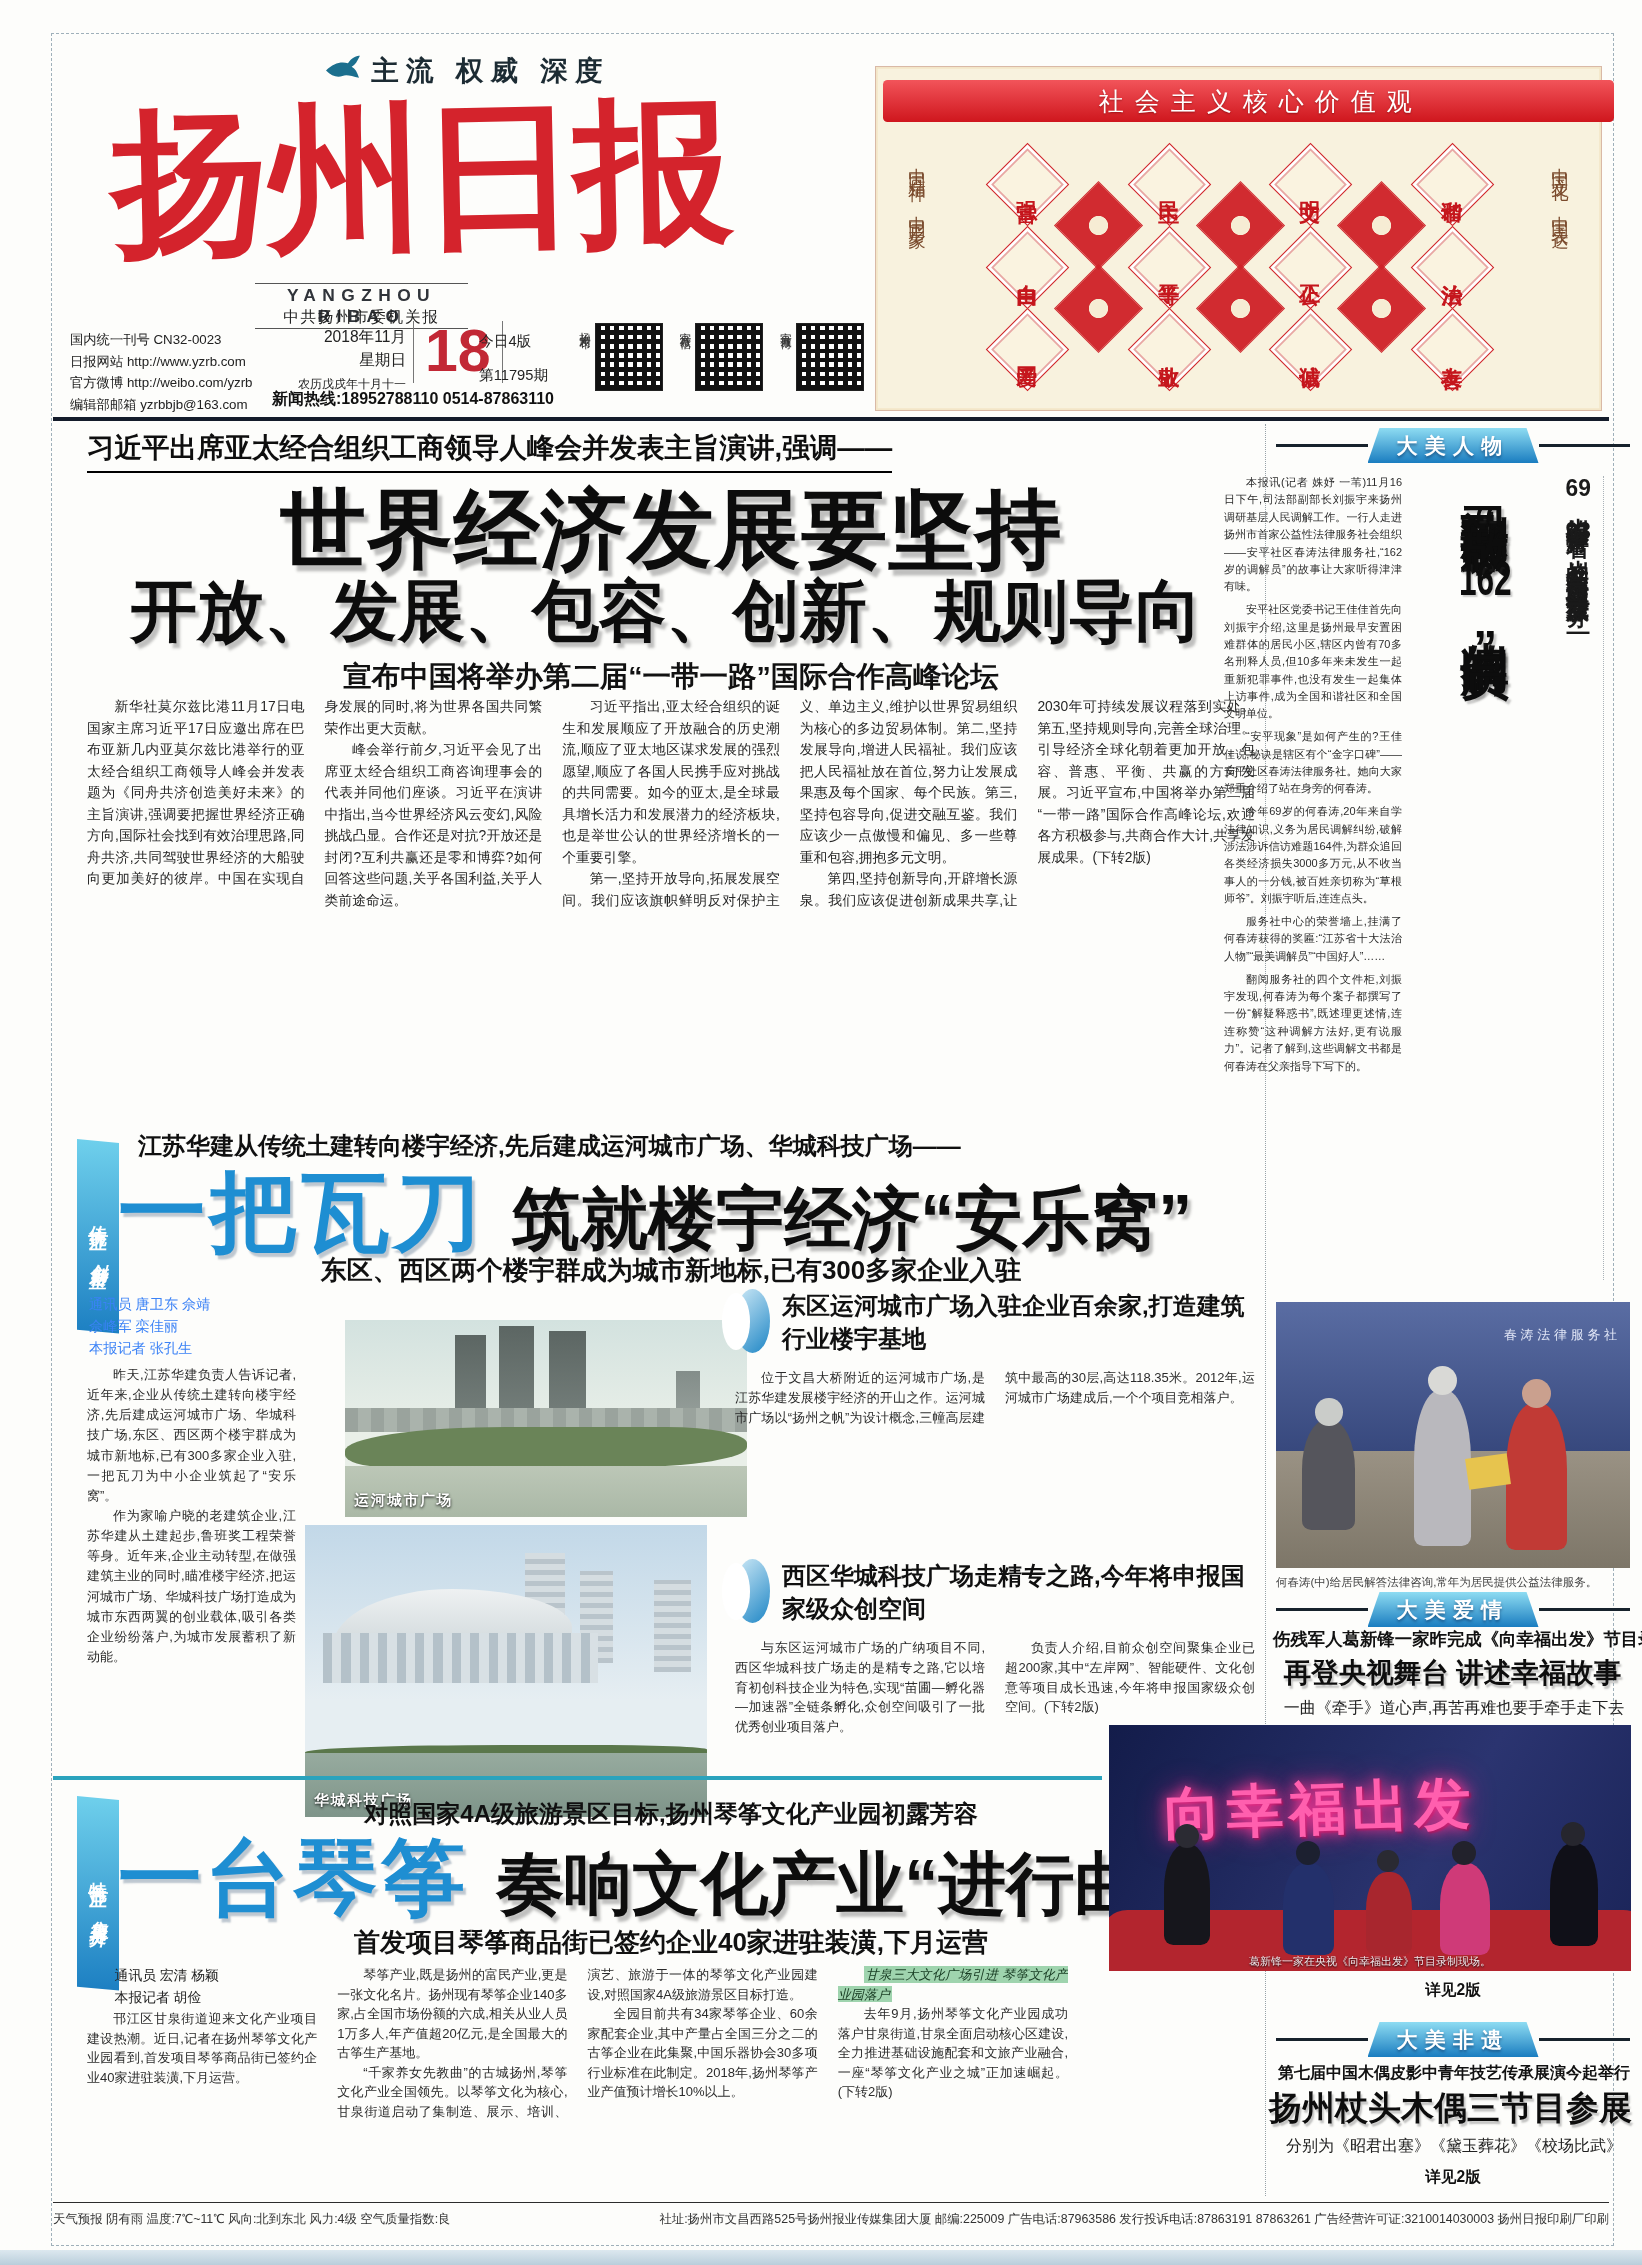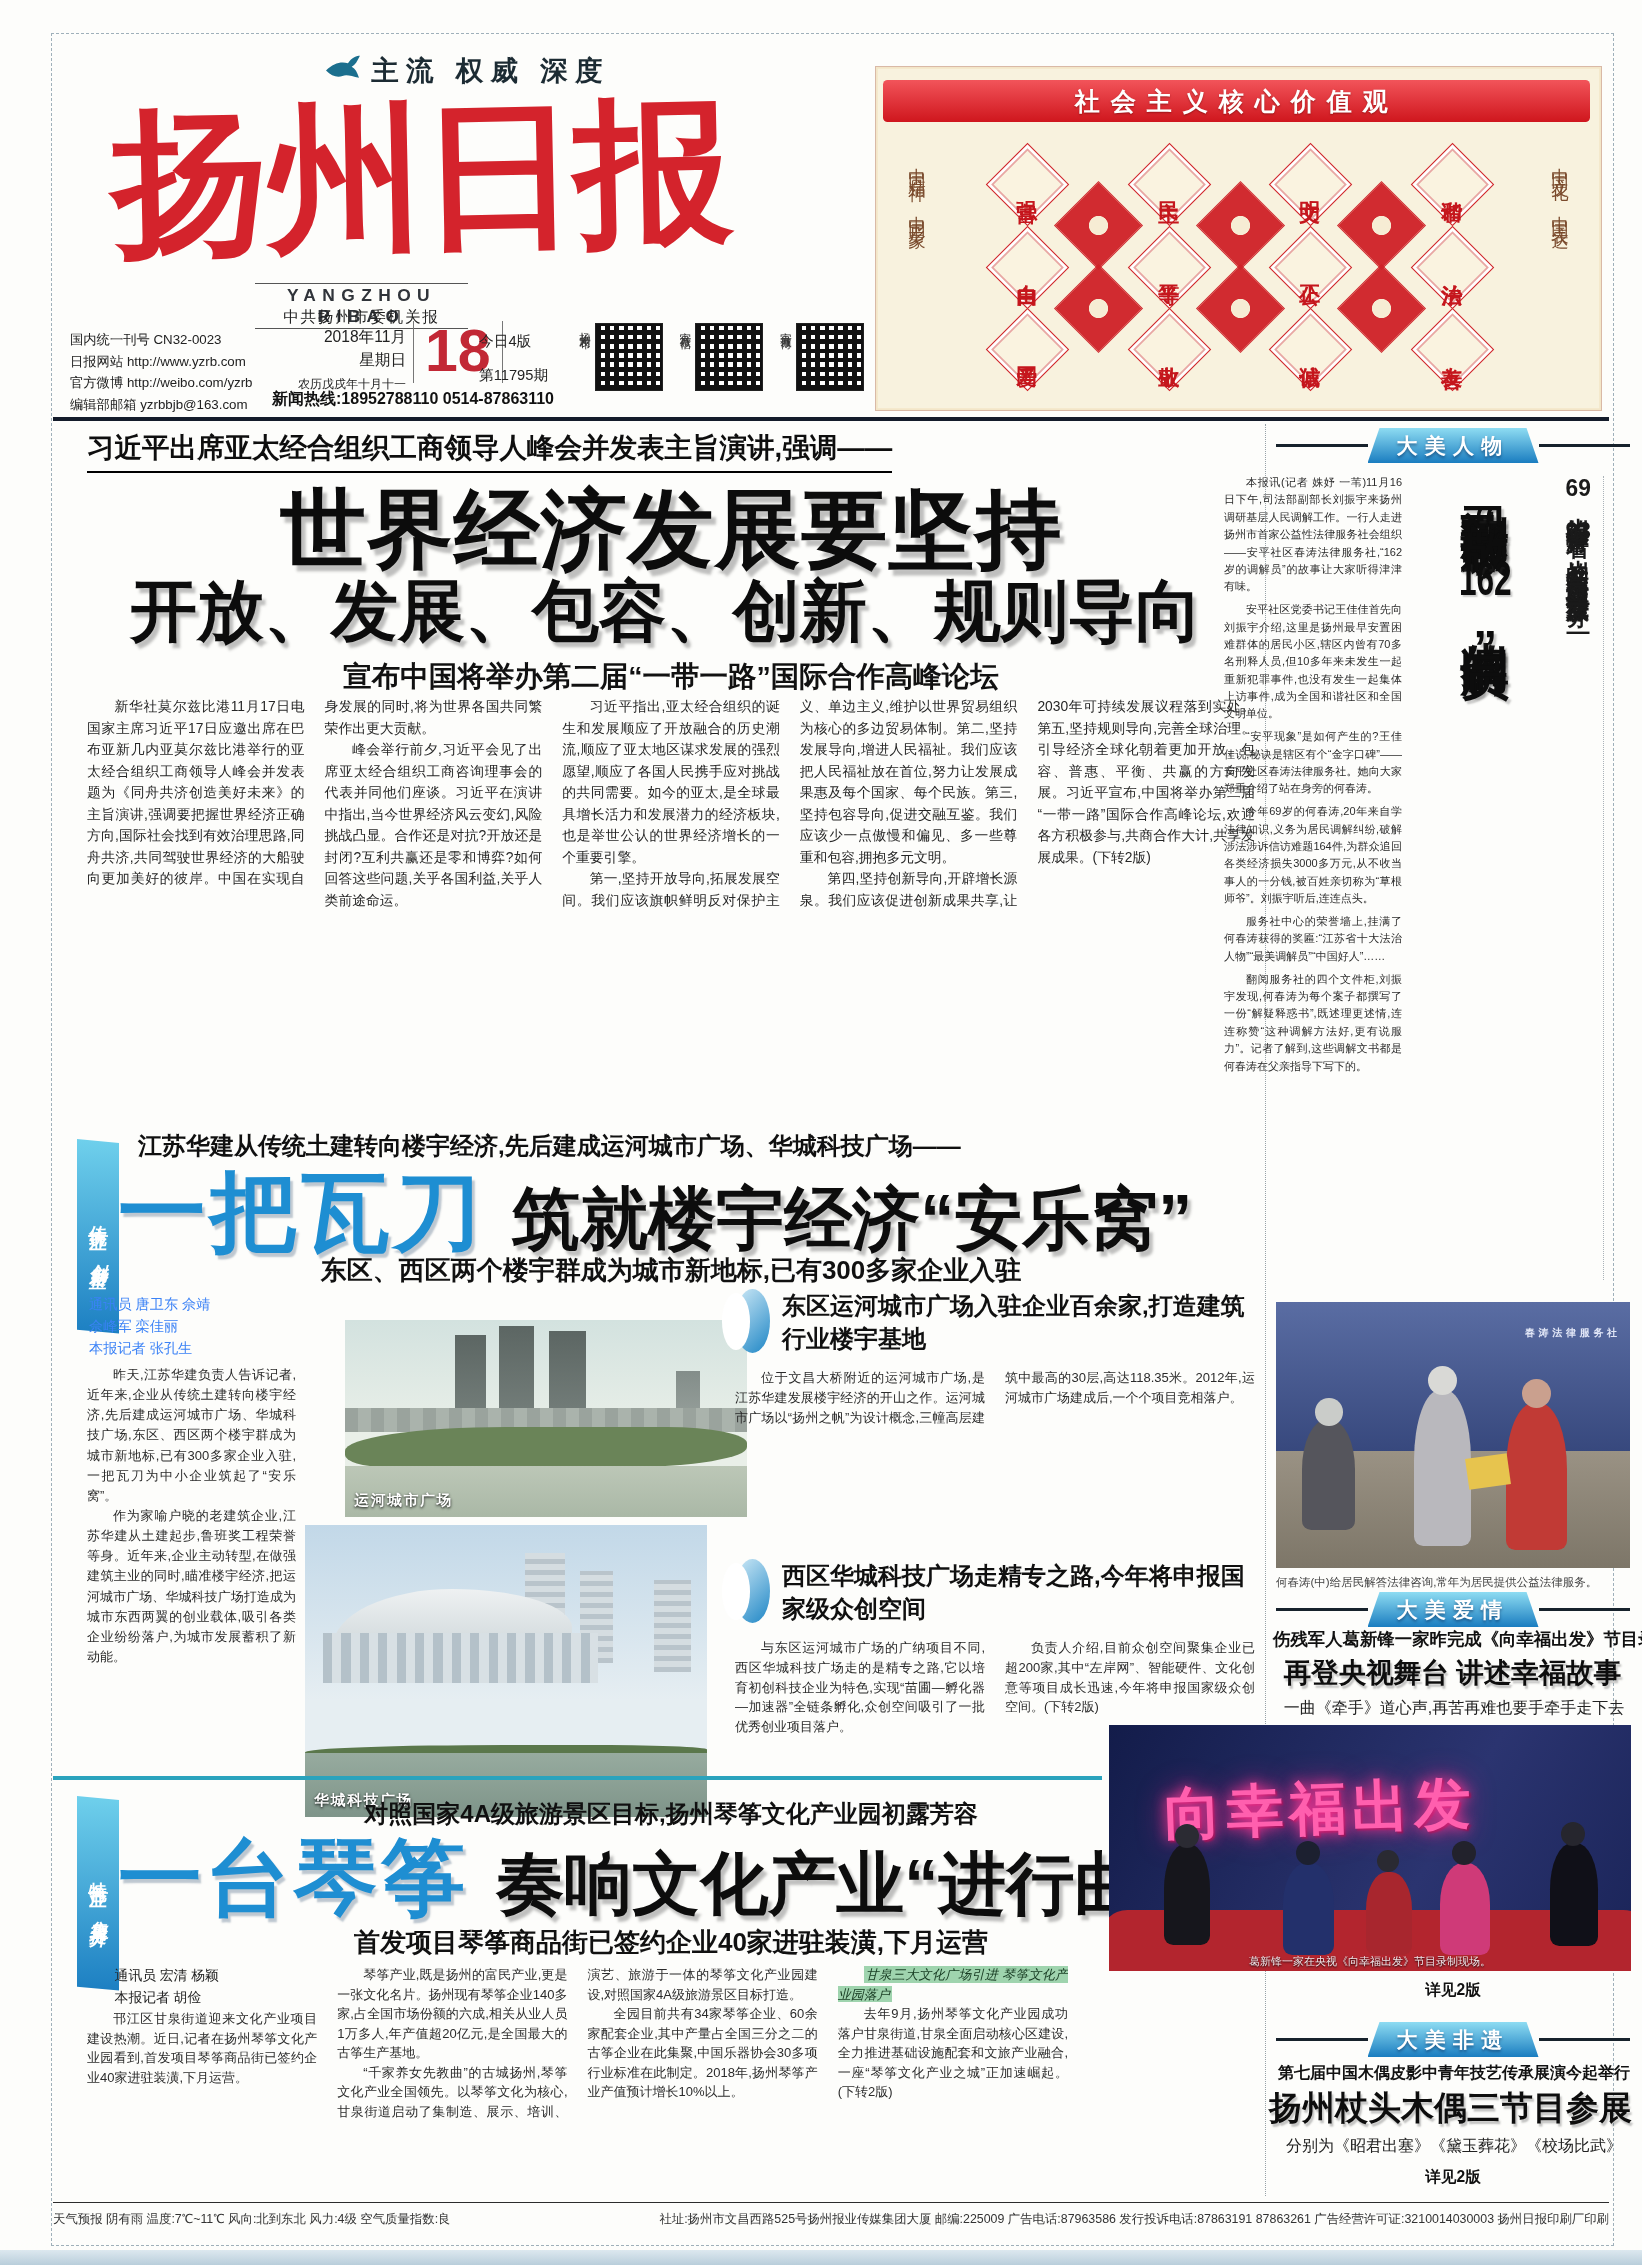--- a/index.html
+++ b/index.html
@@ -24,21 +24,21 @@
   .issuegroup .i1{margin-bottom:14.7px;}
   .hotline{left:272px;top:389px;font-size:16px;font-weight:bold;color:#111;white-space:nowrap;}
   .qr-group{left:577px;top:323px;display:flex;gap:14.7px;}
   .qr-item{display:flex;gap:2.8px;}
   .qr-label{writing-mode:vertical-rl;text-orientation:upright;font-size:11.5px;color:#333;height:66px;letter-spacing:1.8px;}
   .qr{width:66px;height:66px;border:1.8px solid #222;background:
     repeating-linear-gradient(0deg,#111 0 4.6px,transparent 4.6px 9.2px),
     repeating-linear-gradient(90deg,#111 0 4.6px,#fff 4.6px 9.2px);}
   
   .values-box{left:875px;top:66px;width:725px;height:343px;background:#f8f2de;border:1.8px solid #d9b9a6;box-shadow:inset 0 0 0 1.8px #f3e6c8;}
-  .vb-banner{position:absolute;left:7.3px;top:13px;width:707px;height:42px;background:linear-gradient(#f2545a,#cf161d);border-radius:4.6px;color:#fff;font-size:25px;font-weight:bold;letter-spacing:11px;display:flex;align-items:center;justify-content:center;text-shadow:0 0.9px 1.8px rgba(90,0,0,.5);}
+  .vb-banner{position:absolute;left:7.3px;top:13px;width:707px;height:42px;background:linear-gradient(#f2545a,#cf161d);border-radius:4.6px;color:#fff;font-size:25px;font-weight:normal;letter-spacing:11px;display:flex;align-items:center;justify-content:center;text-shadow:0 0.9px 1.8px rgba(90,0,0,.5);padding-left:24px;}
   .vb-side{position:absolute;top:87px;height:234px;font-size:17.4px;color:#7a4a2c;letter-spacing:5.5px;writing-mode:vertical-rl;text-orientation:upright;}
   .vb-left{left:29px;} .vb-right{right:29px;}
   .vb-grid{position:absolute;left:80px;top:75px;width:566px;height:250px;}
   .vb-cell{position:absolute;width:57px;height:57px;background:#faf3e0;border:1.8px solid #cf2127;box-shadow:inset 0 0 0 2.8px #fff, inset 0 0 0 4.6px #e8a7a4;transform:rotate(45deg);display:flex;align-items:center;justify-content:center;}
   .vb-cell span{transform:rotate(-45deg);writing-mode:vertical-rl;text-orientation:upright;font-size:21px;font-weight:bold;color:#c5161d;line-height:1;}
   .vb-red{position:absolute;width:61px;height:61px;background:radial-gradient(circle at 50% 50%, #f6ecd4 0 9.2px, #cf2127 10px 100%);border:1.8px solid #cf2127;transform:rotate(45deg);opacity:.95;}
   .masthead-rule{left:53px;top:417px;width:1556px;height:3.7px;background:#141c2b;}
 
   
   .m-kicker{left:87px;top:430px;font-size:27.5px;font-weight:bold;color:#0e0e0e;border-bottom:2.8px solid #000;padding-bottom:4.6px;white-space:nowrap;}
@@ -53,21 +53,21 @@
   .badge-row{display:flex;align-items:center;width:354px;}
   .badge-row::before,.badge-row::after{content:"";flex:1;height:2.8px;background:#17222c;}
   .badge{min-width:171px;height:35px;background:linear-gradient(#8edcf2,#1a7dc0);clip-path:polygon(7% 0,93% 0,100% 100%,0 100%);display:flex;align-items:center;justify-content:center;color:#fff;font-size:21px;font-weight:bold;letter-spacing:7.3px;text-shadow:0 1.8px 2.8px rgba(0,20,60,.45);}
   .br-people{left:1276px;top:428px;} .br-love{left:1276px;top:1592px;} .br-heritage{left:1276px;top:2022px;}
   .pp-text{left:1224px;top:474px;width:178px;height:823px;font-size:11px;line-height:1.58;text-align:justify;color:#2b2b2b;overflow:hidden;}
   .pp-text p{margin:0 0 5.5px 0;text-indent:2em;}
   .pp-vh{left:1458px;top:468px;height:832px;writing-mode:vertical-rl;text-orientation:upright;font-size:48px;font-weight:900;letter-spacing:3.7px;color:#0d0d0d;line-height:1.1;text-shadow:2.8px 2.8px 1.8px rgba(60,60,60,.25);}
   .pp-vsub{left:1563px;top:476px;height:804px;writing-mode:vertical-rl;text-orientation:upright;font-size:23px;font-weight:bold;letter-spacing:2.8px;color:#1a1a1a;border-right:1.8px dotted #aab2b8;padding-right:9.2px;}
   .pp-photo{left:1276px;top:1302px;width:354px;height:266px;overflow:hidden;background:#8d8678;}
   .pp-wall{position:absolute;left:0;top:0;width:100%;height:58%;background:linear-gradient(#5a6da3,#36477c);}
-  .pp-sign{position:absolute;right:9.2px;top:24px;color:#eef2ff;font-size:10px;letter-spacing:3.7px;opacity:.92;font-weight:bold;}
+  .pp-sign{position:absolute;right:9.2px;top:24px;color:#eef2ff;font-size:13px;letter-spacing:3.7px;opacity:.92;font-weight:normal;}
   .pp-floor{position:absolute;left:0;bottom:0;width:100%;height:44%;background:linear-gradient(#9a9284,#7d7668);}
   .fig{position:absolute;border-radius:45% 45% 9.2px 9.2px;}
   .head{position:absolute;border-radius:50%;}
   .pp-caption{left:1276px;top:1574px;width:354px;font-size:11.5px;color:#444;line-height:1.4;}
   .lv-kicker{left:1273px;top:1627px;width:362px;text-align:center;font-size:17.4px;font-weight:bold;color:#111;white-space:nowrap;}
   .lv-headline{left:1269px;top:1655px;width:367px;text-align:center;font-size:27.5px;font-weight:900;color:#0d0d0d;text-shadow:1.8px 2.8px 1.8px rgba(60,60,60,.3);white-space:nowrap;}
   .lv-sub{left:1273px;top:1698px;width:362px;text-align:center;font-size:16px;color:#222;white-space:nowrap;}
   .lv-photo{left:1109px;top:1725px;width:522px;height:246px;overflow:hidden;background:linear-gradient(120deg,#131c4a,#2b3470 60%,#1a2458);z-index:5;}
   .lv-neon{position:absolute;left:55px;top:46px;font-size:57px;font-weight:900;color:#ff5fae;letter-spacing:5.5px;transform:rotate(-2deg);text-shadow:0 0 13px #ff3d9a,0 0 27.5px #d81b7c,1.8px 1.8px 1.8px #7b0a45;}
   .lv-sofa{position:absolute;left:-9.2px;bottom:0;width:551px;height:61px;background:#b3252e;border-radius:27.5px 27.5px 0 0;}

